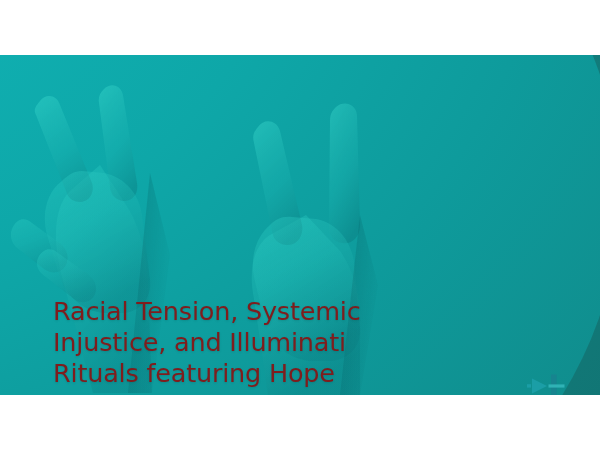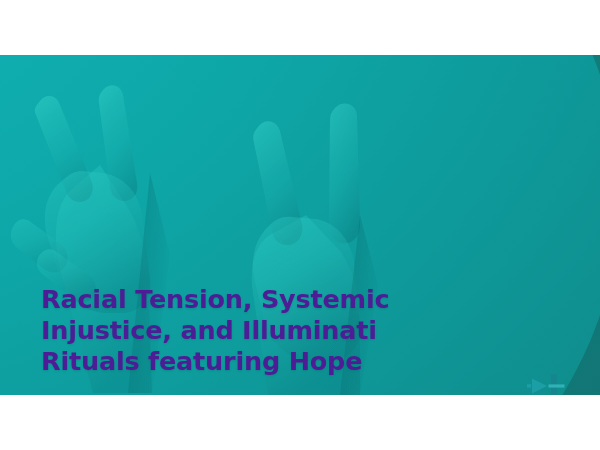--- a/index.html
+++ b/index.html
@@ -112,24 +112,24 @@
     background-size: 4px 4px;
     pointer-events: none;
   }
 
   
   .title {
     position: absolute;
     left: 37px;
     top: 225px;
     width: 380px;
-    margin: 4px;
-    color: #4c1d95;
+    margin: 16px;
+    color: #7f1d1d;
     font-family: "DejaVu Sans", sans-serif;
-    font-weight: bold;
+    font-weight: normal;
     font-size: 25.5px;
     line-height: 31px;
     letter-spacing: -0.2px;
     text-shadow: 0 1px 2px rgba(6,80,82,.22);
   }
 
   
   .logo {
     position: absolute;
     left: 505px;

